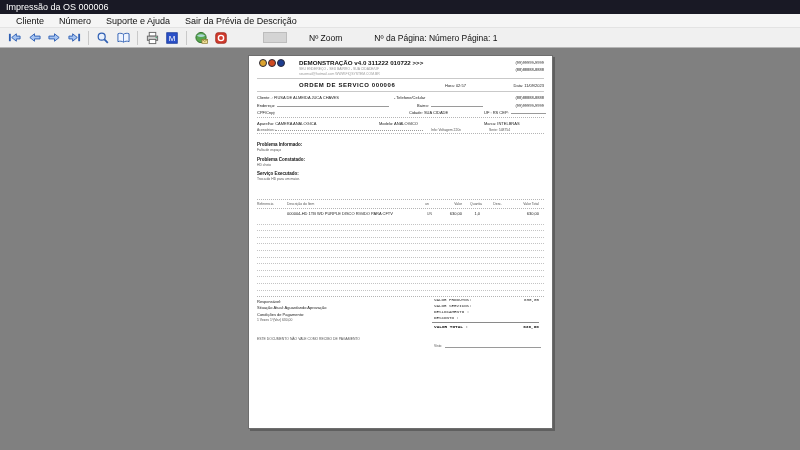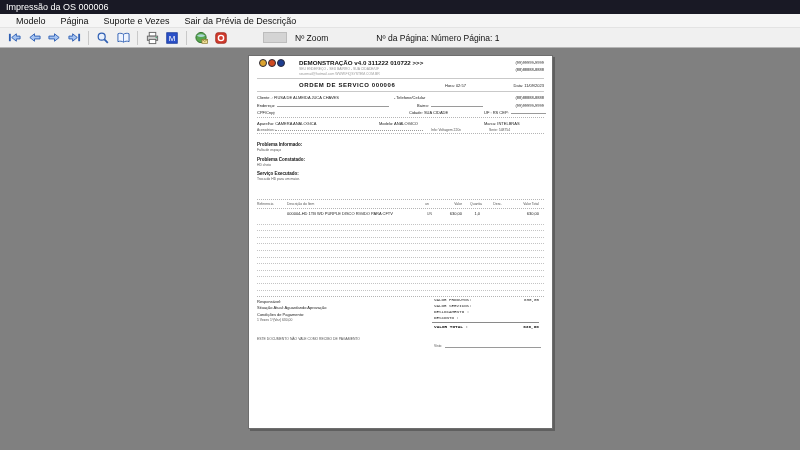--- a/index.html
+++ b/index.html
@@ -20,22 +20,22 @@
   
   .toolbar { position:absolute; left:0; top:28px; width:800px; height:20px;
     background:#f0f0f0; border-bottom:1px solid #b5b5b5; display:flex; align-items:center;
     padding-left:4px; }
   .tbtn { width:18px; height:16px; border:none; background:transparent; display:flex;
     align-items:center; justify-content:center; padding:0; margin:0 1px; cursor:pointer; }
   .tbtn svg { display:block; }
   .tsep { width:1px; height:14px; background:#c9c9c9; margin:0 4px; }
   .zoom-input { width:24px; height:11px; background:#d4d4d4; border:1px solid #bdbdbd;
     margin-left:32px; font-size:8px; }
-  .tb-label { font-size:8.5px; color:#111; margin-left:8px; }
-  .tb-label.pg { margin-left:48px; }
+  .tb-label { font-size:8.5px; color:#111; margin-left:22px; }
+  .tb-label.pg { margin-left:32px; }
 
   
   .preview { position:absolute; left:0; top:48px; width:800px; height:385px; background:#808080; }
   .page { position:absolute; left:248px; top:7px; width:305px; height:374px; background:#ffffff;
     border:1px solid #6e6e6e; box-shadow:2px 2px 0 #5f5f5f; }
   .page * { position:absolute; white-space:nowrap; }
 
   .co-name { font-size:6.2px; font-weight:bold; color:#111; }
   .tiny { font-size:3.4px; color:#999; }
   .ph { font-size:4px; color:#222; }
@@ -60,23 +60,23 @@
 </head>
 <body>
 
 <div class="window">
 
   <div class="titlebar">
     <span>Impressão da OS 000006</span>
   </div>
 
   <div class="menubar">
-    <span class="menu-item">Modelo</span>
-    <span class="menu-item">Página</span>
-    <span class="menu-item">Suporte e Vezes</span>
+    <span class="menu-item">Cliente</span>
+    <span class="menu-item">Número</span>
+    <span class="menu-item">Suporte e Ajuda</span>
     <span class="menu-item">Sair da Prévia de Descrição</span>
   </div>
 
   <div class="toolbar">
     <button class="tbtn">
       <span>
         <svg width="15" height="13" viewBox="0 0 16 14">
             <rect x="2" y="3" width="2" height="8" fill="#2f5fb3"></rect>
             <path d="M10 3 L5 7 L10 11 V8.5 H14 V5.5 H10 Z" fill="#a6c4f2" stroke="#2f5fb3" stroke-width="1"></path>
           </svg>

